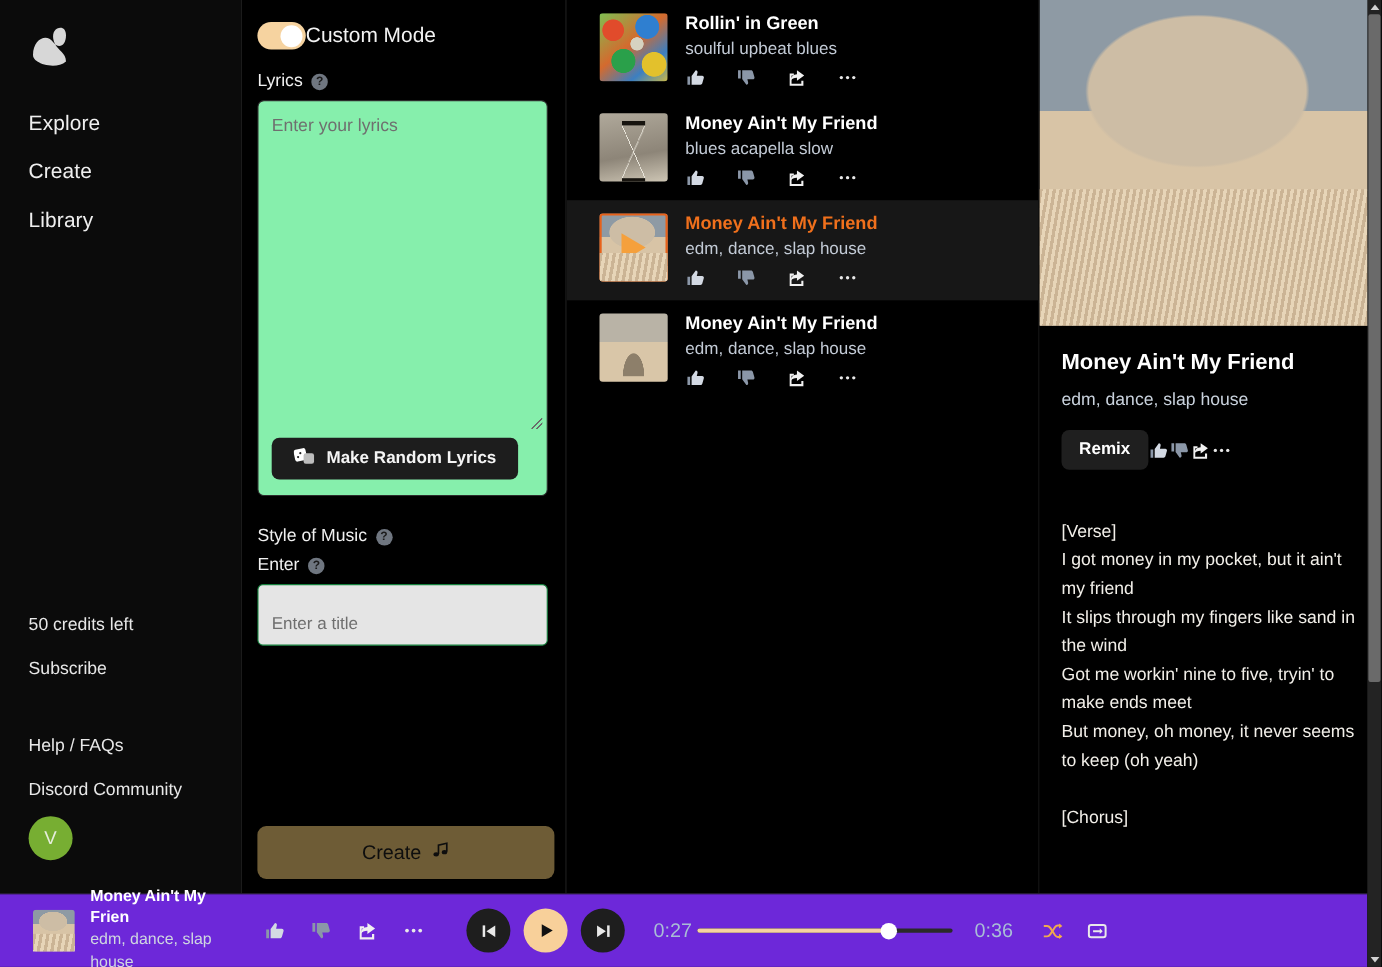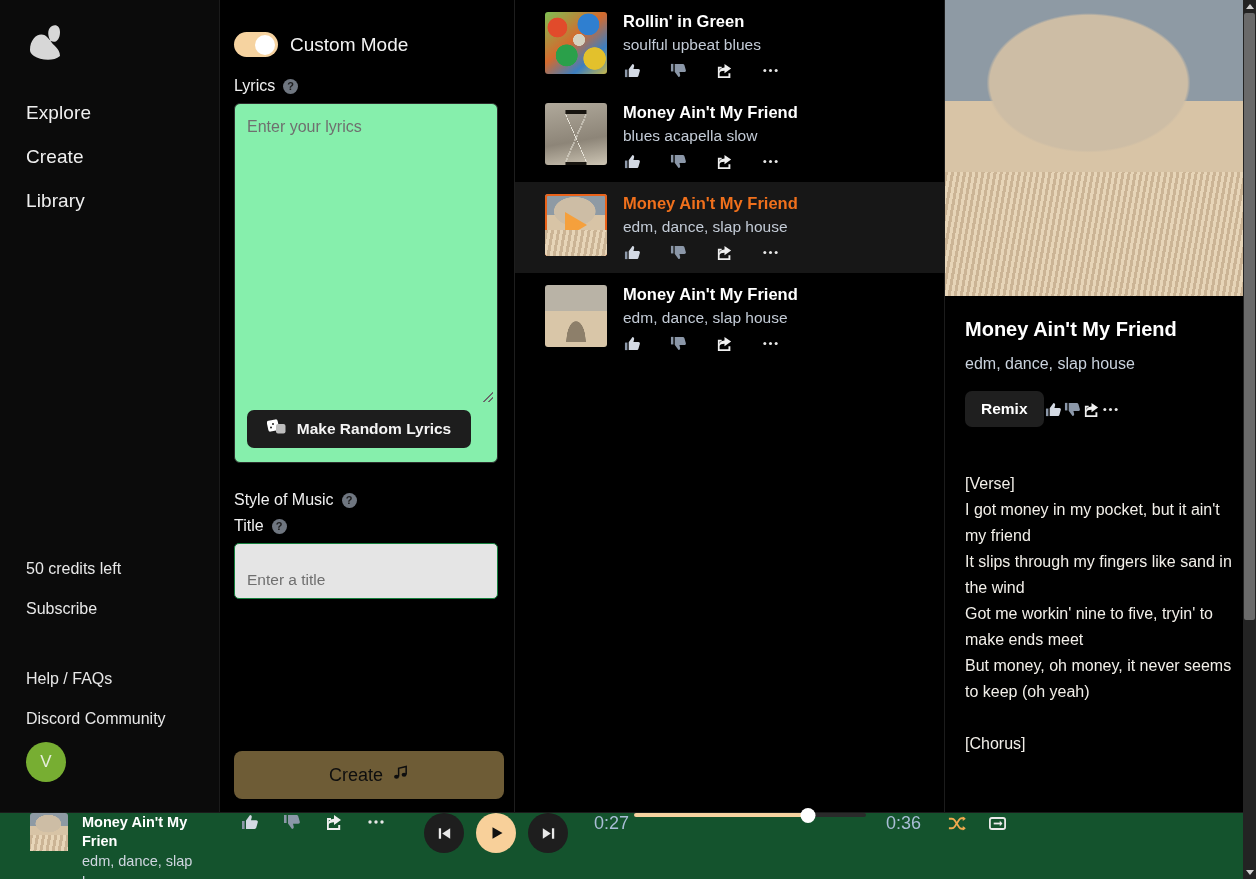--- a/index.html
+++ b/index.html
@@ -34,21 +34,21 @@
     width: 40px; height: 40px; border-radius: 50%; background: #77ae32;
     color: #e6eddc; font-size: 17px; display: flex; align-items: center; justify-content: center;
     margin-bottom: 30px; cursor: pointer;
   }
 
   
   .create-panel {
     width: 295px; height: 812px; background: #000; border-right: 1px solid #1e1e1e;
     padding: 18px 16px 0 14px; position: relative; overflow: hidden;
   }
-  .toggle-row { display: flex; align-items: center; gap: 12px; margin: 14px 0 20px 0; }
+  .toggle-row { display: flex; align-items: center; margin: 2px 0 20px 0; }
   .toggle {
     width: 44px; height: 25px; border-radius: 13px; background: #f6d3a0;
     position: relative; cursor: pointer; flex: none;
   }
   .toggle .knob {
     position: absolute; top: 2.5px; right: 3px; width: 20px; height: 20px;
     border-radius: 50%; background: #fff;
   }
   .toggle-label { font-size: 19px; color: #f2f2f2; }
 
@@ -175,21 +175,21 @@
   .lyrics-text { font-size: 16px; line-height: 26px; color: #f2efe9; white-space: pre-wrap; }
 
   .panel-scrollbar {
     position: absolute; right: 3px; top: 300px; width: 5px; height: 310px;
     background: #4a4a4a; border-radius: 3px;
   }
 
   
   .player {
     position: absolute; left: 0; bottom: 0; width: 1243px; height: 67px;
-    background: #14532d; display: flex; align-items: flex-start; padding: 0 14px 0 30px;
+    background: #6d28d9; display: flex; align-items: center; padding: 0 14px 0 30px;
     border-top: 1px solid #1a1a1a;
   }
   .player-thumb { width: 38px; height: 38px; border-radius: 3px; flex: none; margin-right: 14px; }
   .player-meta { width: 140px; margin-right: 18px; }
   .player-title { font-size: 14.5px; font-weight: bold; color: #fff; line-height: 19px; }
   .player-tags { font-size: 14.5px; color: #cfd6e0; line-height: 21px; }
   .player-actions { display: flex; align-items: center; gap: 22px; margin-right: 38px; }
   .transport { display: flex; align-items: center; gap: 12px; margin-right: 26px; }
   .tbtn {
     width: 40px; height: 40px; border-radius: 50%; background: #1e1e1e;
@@ -284,21 +284,21 @@
           <span class="label">Make Random Lyrics</span>
         </div>
       </div>
 
       <div class="field-label">
         <span>Style of Music</span>
         <span class="help-icon">?</span>
       </div>
 
       <div class="field-label">
-        <span>Title</span>
+        <span>Enter</span>
         <span class="help-icon">?</span>
       </div>
       <div class="title-box">
         <div class="ph">Enter a title</div>
       </div>
 
       <div class="create-btn" style="background: rgb(110, 92, 54);">
         <span>Create</span>
         <span>
           <svg viewBox="0 0 18 18" width="17" height="17" aria-hidden="true">

